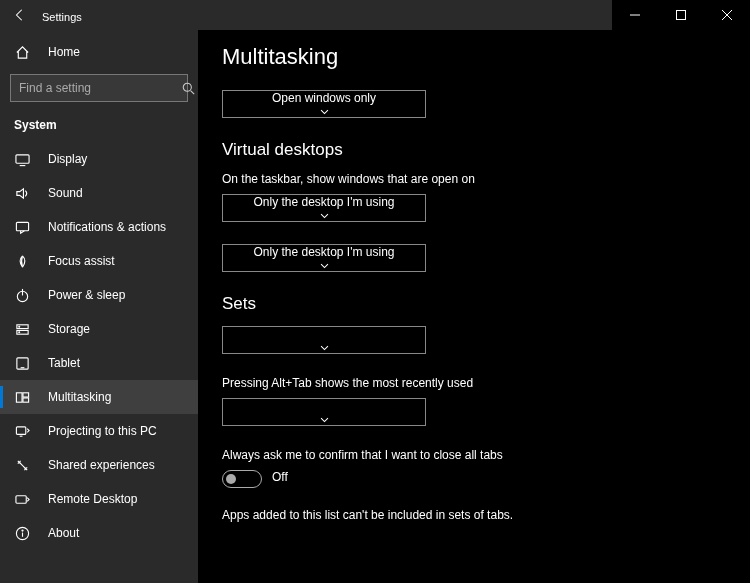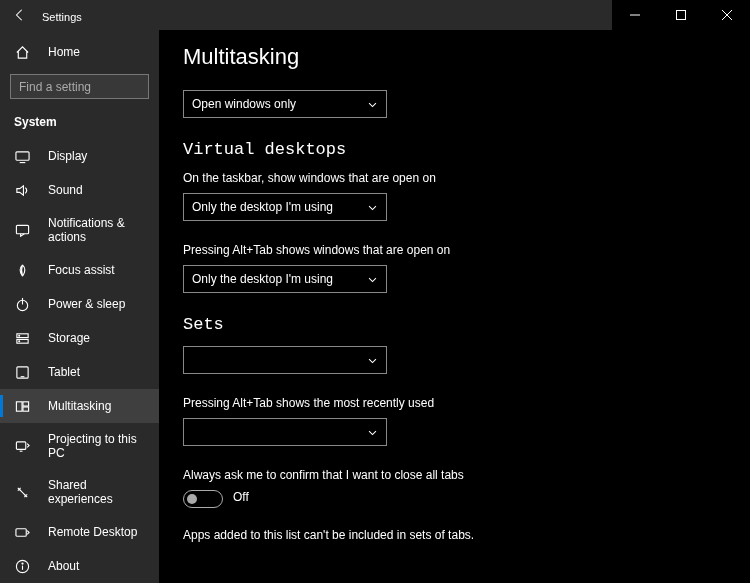--- a/index.html
+++ b/index.html
@@ -37,21 +37,21 @@
   display: flex;
   align-items: center;
   justify-content: center;
 }
 .main-area {
   display: flex;
   flex: 1;
   overflow: hidden;
 }
 .sidebar {
-  width: 159px;
+  width: 198px;
   background: #2a2a2a;
   display: flex;
   flex-direction: column;
   padding-top: 6px;
   overflow-y: auto;
 }
 .sidebar::-webkit-scrollbar { width: 0; }
 .home-row {
   display: flex;
   align-items: center;
@@ -130,28 +130,28 @@
   width: 204px;
   height: 28px;
   border: 1px solid #888;
   background: #000;
   display: flex;
   align-items: center;
   padding: 0 8px;
   justify-content: space-between;
   cursor: pointer;
   margin-bottom: 22px;
+  flex-direction: column;
 }
 .dropdown-value { font-size: 12px; }
 .section-heading {
   font-size: 17px;
   font-weight: 400;
   margin-bottom: 12px;
   margin-top: 4px;
-  font-family: Liberation Mono, monospace;
 }
 .toggle-row {
   display: flex;
   align-items: flex-start;
   gap: 10px;
   margin-bottom: 20px;
 }
 .toggle {
   width: 40px;
   height: 18px;
@@ -360,21 +360,20 @@
     <div class="setting-label">On the taskbar, show windows that are open on</div>
     <div class="dropdown">
       <span class="dropdown-value">Only the desktop I'm using</span>
       <span>
           <svg width="11" height="11" viewBox="0 0 16 16" stroke="#fff" fill="none" stroke-width="1.5">
             <path d="M3 6 L8 11 L13 6"></path>
           </svg>
         </span>
     </div>
 
-    <div class="setting-label">Pressing Alt+Tab shows windows that are open on</div>
     <div class="dropdown">
       <span class="dropdown-value">Only the desktop I'm using</span>
       <span>
           <svg width="11" height="11" viewBox="0 0 16 16" stroke="#fff" fill="none" stroke-width="1.5">
             <path d="M3 6 L8 11 L13 6"></path>
           </svg>
         </span>
     </div>
 
     <h2 class="section-heading">Sets</h2>

